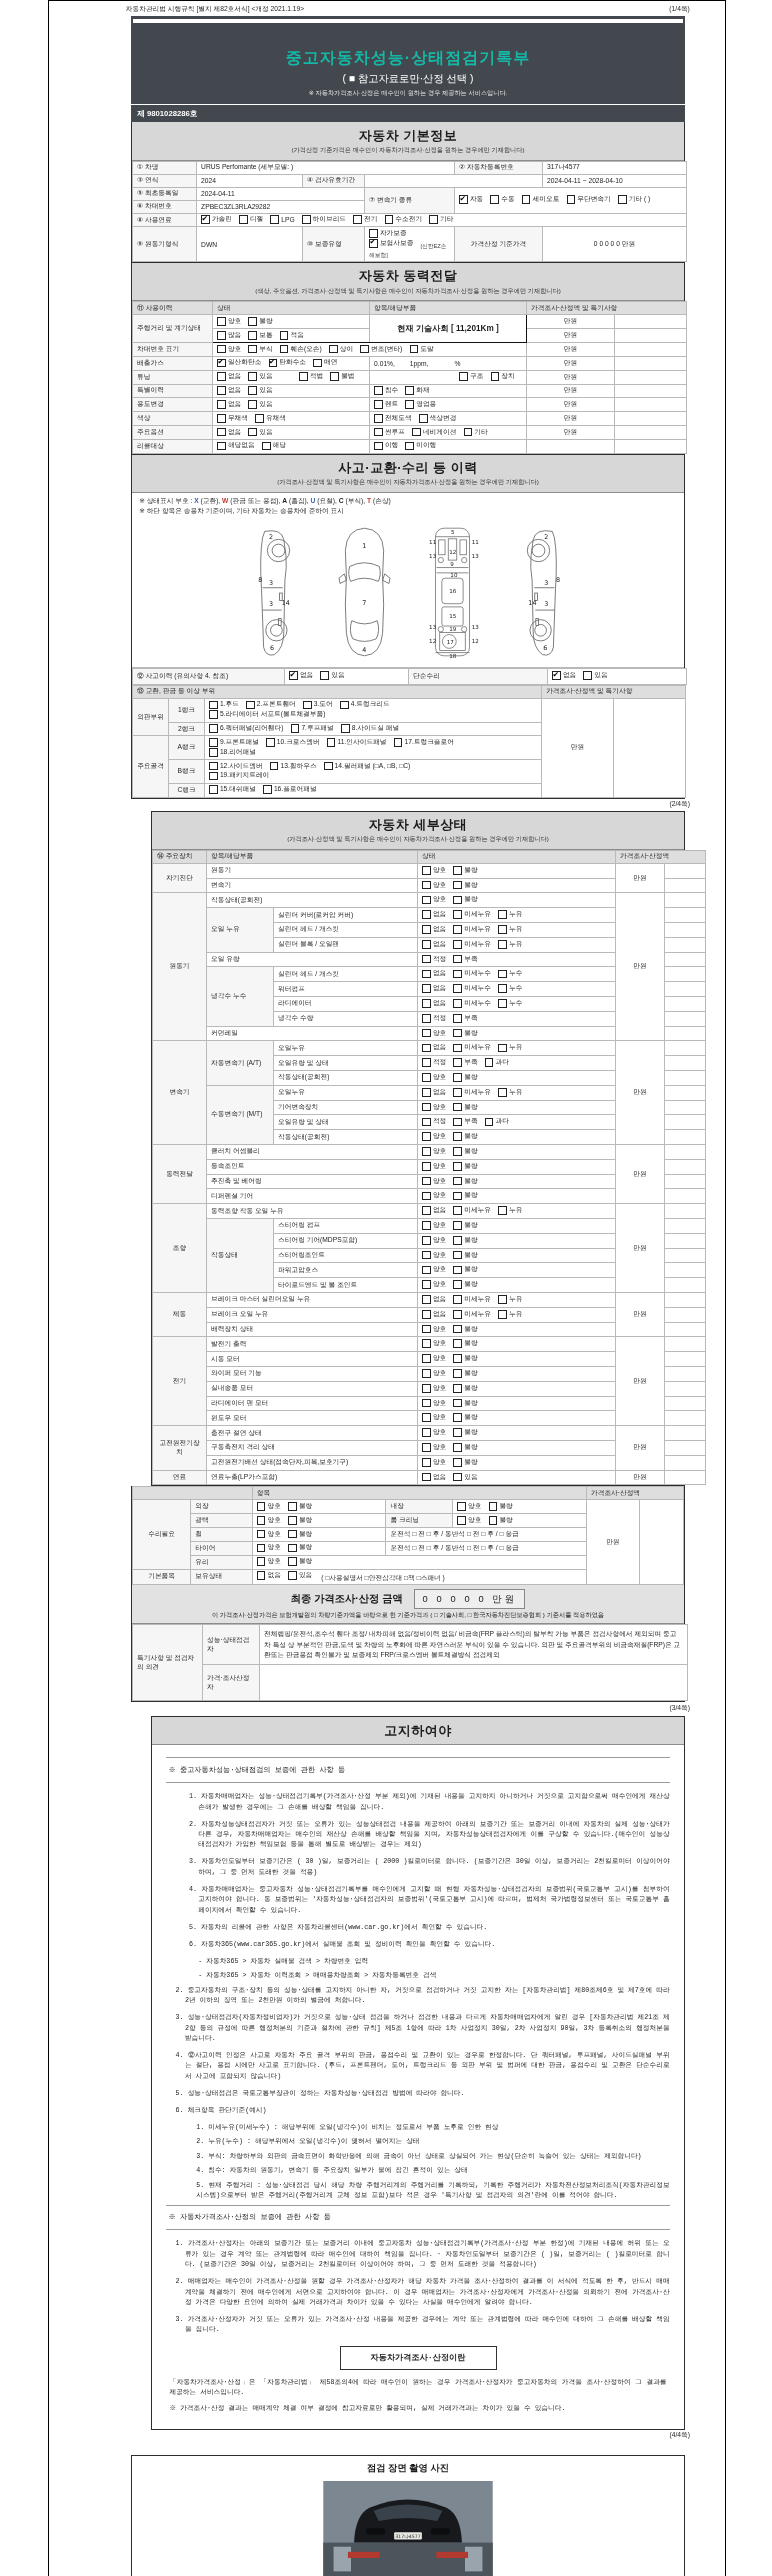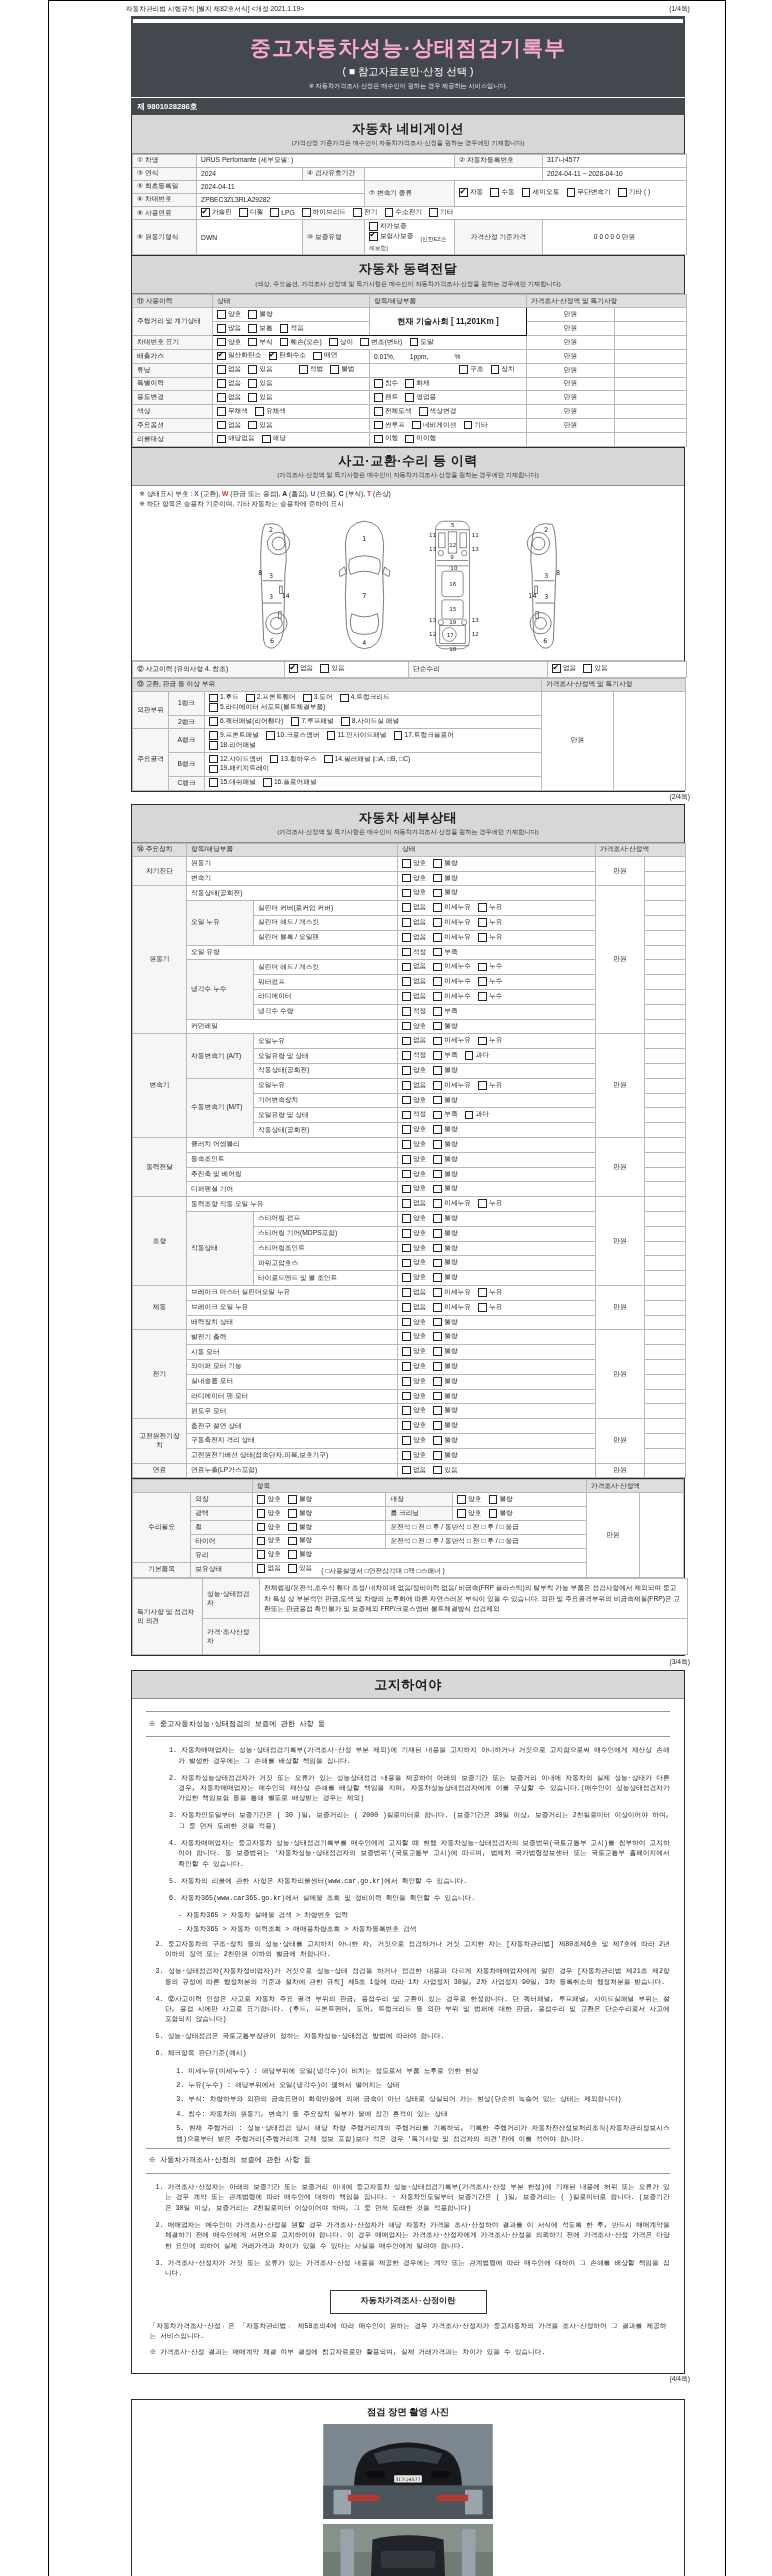--- a/index.html
+++ b/index.html
@@ -6,27 +6,27 @@
   body{width:773px;height:2576px;background:#fff;position:relative;
        font-family:"Liberation Sans","DejaVu Sans",sans-serif;color:#1b1b1b;}
   .frame{position:absolute;left:48px;top:0;width:676px;height:2576px;
          border-left:1px solid #000;border-right:1px solid #000;border-top:1.5px solid #000;}
   .content{position:absolute;left:131px;top:0;width:554px;}
   .meta-row{display:flex;justify-content:space-between;font-size:6.7px;padding:4.6px 0 2.1px 0;width:564px;margin-left:-5.2px;}
   .pg{font-size:6.7px;text-align:right;padding:1.5px 0;width:559px;}
   
   .doc-head{background:#42484e;padding-top:3.1px;}
   .doc-head .stripe{height:4.6px;background:#fff;margin:0 2.1px;}
-  .doc-head .t{color:#f9a8d4;text-align:center;font-size:21px;font-weight:bold;letter-spacing:1px;padding-top:11px;}
+  .doc-head .t{color:#14b8a6;text-align:center;font-size:16px;font-weight:bold;letter-spacing:1px;padding-top:25px;}
   .doc-head .s{color:#fff;text-align:center;font-size:10.3px;padding-top:3.1px;}
   .doc-head .n{color:#e8e8e8;text-align:center;font-size:6.2px;padding:2.6px 0 6.2px 0;}
   .doc-no{background:#42484e;color:#fff;font-size:7.7px;font-weight:bold;padding:3.6px 6.2px;border-top:1px solid #fff;}
   
   .sec{border:1.5px solid #2a2e33;border-top:none;background:#fff;}
-  .sec.first{border-top:1.5px solid #2a2e33;}
+  .sec.first{border-top:1.5px solid #2a2e33;margin-left:20px;}
   .sec-head{background:#d7d7d7;text-align:center;padding:4.1px 0 4.6px 0;border-bottom:0.5px solid #8c8c8c;}
   .sec-head .t{font-size:13px;font-weight:bold;letter-spacing:0.5px;}
   .sec-head .s{font-size:6.2px;color:#333;margin-top:1.5px;}
   table{border-collapse:collapse;width:100%;table-layout:fixed;}
   td,th{border:0.5px solid #b9b9b9;font-size:6.7px;padding:1.5px 4.1px;vertical-align:middle;background:#fff;overflow:hidden;}
   th{background:#dedede;font-weight:normal;text-align:left;}
   .lab{background:#f6f6f6;}
   .ctr{text-align:center;}
   .pre{white-space:pre;}
   
@@ -79,21 +79,21 @@
   <div class="doc-head">
     <div class="stripe"></div>
     <div class="t">중고자동차성능·상태점검기록부</div>
     <div class="s">( ■ 참고자료로만·산정 선택 )</div>
     <div class="n">※ 자동차가격조사·산정은 매수인이 원하는 경우 제공하는 서비스입니다.</div>
   </div>
   <div class="doc-no">제 9801028286호</div>
 
   <div class="sec">
     <div class="sec-head">
-      <div class="t">자동차 네비게이션</div>
+      <div class="t">자동차 기본정보</div>
       <div class="s">(가격산정 기준가격은 매수인이 자동차가격조사·산정을 원하는 경우에만 기재합니다)</div>
     </div>
     <table>
       <colgroup>
           <col style="width:64px">
           <col style="width:106px">
           <col style="width:62px">
           <col style="width:90px">
           <col style="width:88px">
           <col style="width:144px">
@@ -1300,20 +1300,25 @@
                   <span class="cb-t">없음</span>
                 </span><span class="cb-item">
                   <span class="cb"></span>
                   <span class="cb-t">있음</span>
                 </span></span>
             <span>( □사용설명서 □안전삼각대 □잭 □스패너 )</span></td>
       </tr>
     </tbody>
       </table>
 
+    <div class="final-band">
+      <span class="t">최종 가격조사·산정 금액</span>
+      <span class="amount-box"><span>0 0 0 0 0</span> <span>만원</span></span>
+      <div class="note">이 가격조사·산정가격은 보험개발원의 차량기준가액을 바탕으로 한 기준가격과 ( □ 기술사회, □ 한국자동차진단보증협회 ) 기준서를 적용하였음</div>
+    </div>
 
     <table>
       <colgroup>
           <col style="width:70px">
           <col style="width:57px">
           <col style="width:428px">
         </colgroup>
       <tbody>
           <tr>
         <td class="lab" rowspan="2">특기사항 및 점검자의 의견</td>

